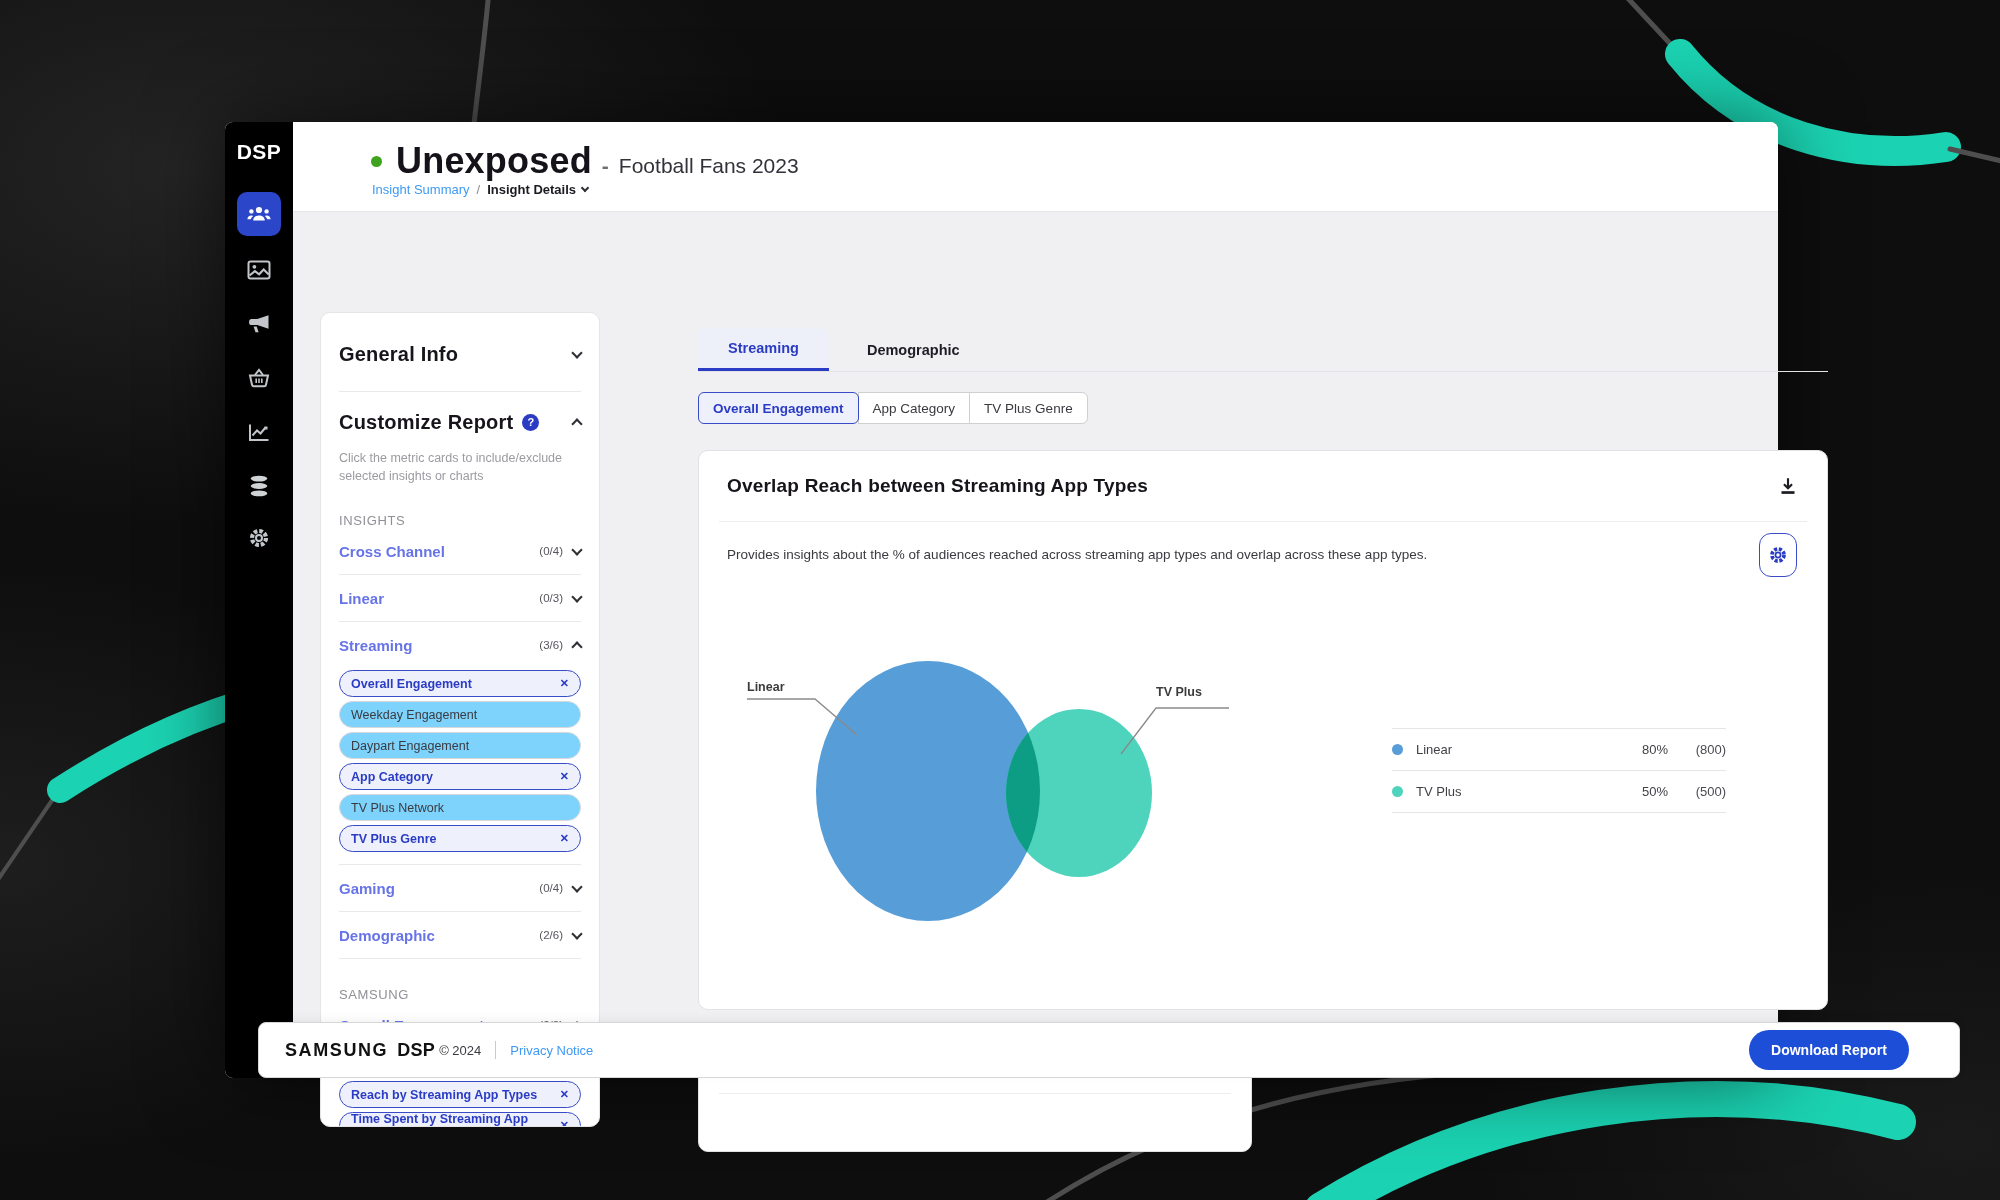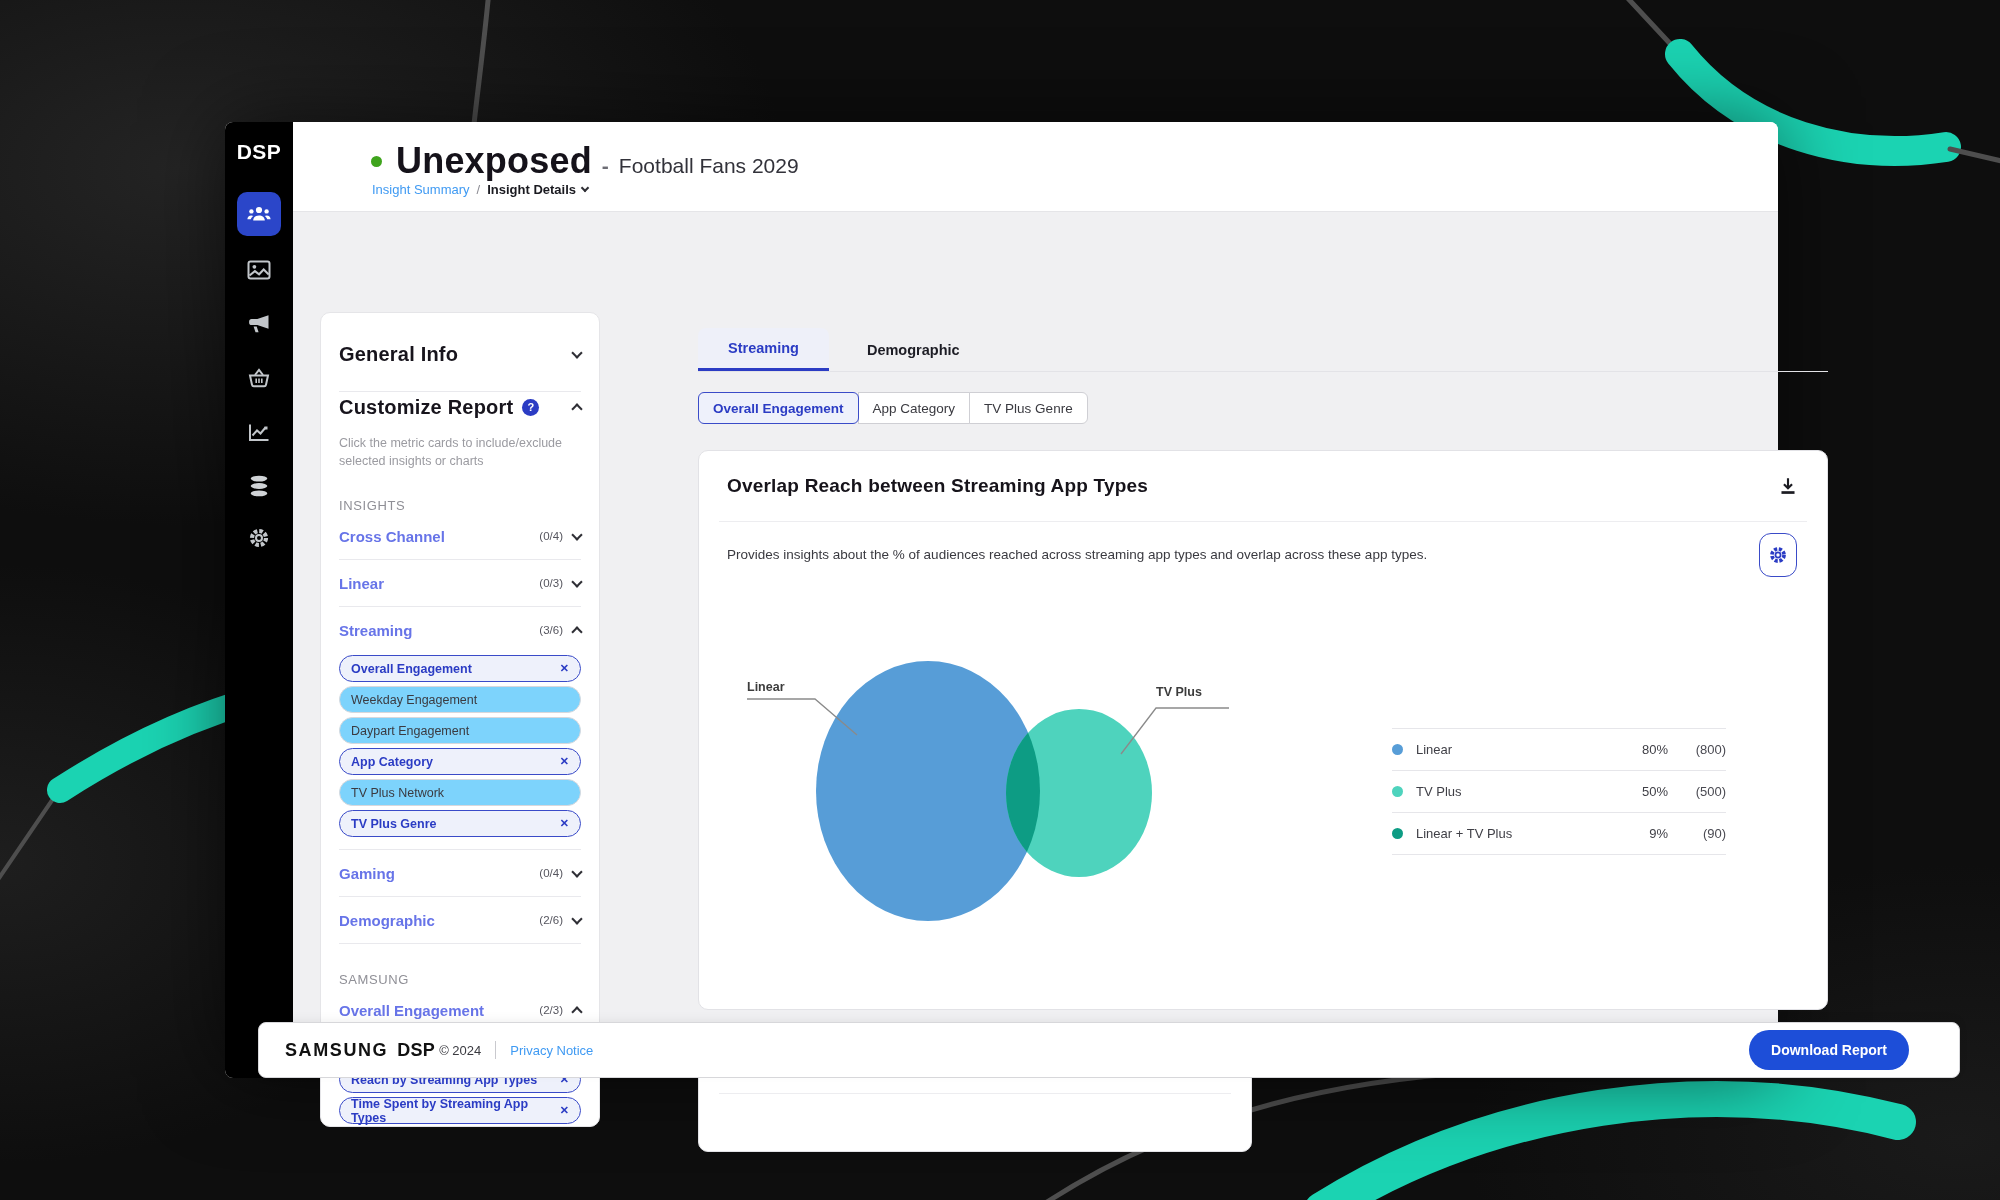--- a/index.html
+++ b/index.html
@@ -55,21 +55,21 @@
 
   
   .panel { position:absolute; left:27px; top:100px; width:280px; height:815px;
     background:#fff; border:1px solid #e5e5e8; border-radius:10px; padding:0 18px;
     overflow:hidden; }
   .panel-row { display:flex; align-items:center; justify-content:space-between; }
   .gi-row { margin-top:26px; height:30px; cursor:pointer; }
   .panel-h { font-size:20px; font-weight:800; color:#17141c; letter-spacing:.2px; }
   .hr { height:1px; background:#e9e9ed; }
   .hr1 { margin-top:22px; }
-  .cr-row { height:30px; }
+  .cr-row { margin-top:15px; height:30px; }
   .cr-left { display:flex; align-items:center; gap:9px; }
   .help-ic { width:17px; height:17px; border-radius:50%; background:#2b3cc4; color:#fff;
     font-size:11px; font-weight:800; display:flex; align-items:center; justify-content:center;
     cursor:pointer; }
   .hint { margin-top:12px; font-size:12.5px; line-height:1.45; color:#9b9ba1; }
   .sec-h { margin-top:28px; font-size:13px; color:#8f8f96; letter-spacing:.6px; }
   .grp { height:46px; cursor:pointer; }
   .grp-label { font-size:15px; font-weight:600; color:#6774e8; }
   .grp-right { display:flex; align-items:center; gap:10px; }
   .grp-count { font-size:11.5px; color:#55555e; }
@@ -214,21 +214,21 @@
         <circle cx="12" cy="12" r="3" fill="none" stroke="#c2c6ca" stroke-width="2"></circle>
       </svg>
     </div>
   </div>
 
   <div class="hdr">
     <div class="hdr-title">
       <span class="status-dot"></span>
       <span class="hdr-name">Unexposed</span>
       <span class="hdr-dash">-</span>
-      <span class="hdr-sub">Football Fans 2029</span>
+      <span class="hdr-sub">Football Fans 2023</span>
     </div>
     <div class="crumbs">
       <span class="crumb-link">Insight Summary</span>
       <span class="crumb-sep">/</span>
       <span class="crumb-cur">
         <span>Insight Details</span>
         <i class="chev down sm"></i>
       </span>
     </div>
   </div>
@@ -420,30 +420,20 @@
           <div class="lg-row">
             <span class="lg-dot">
                 <svg width="11" height="11">
                   <circle cx="5.5" cy="5.5" r="5.5" fill="#4ed3bd"></circle>
                 </svg>
               </span>
             <span class="lg-label">TV Plus</span>
             <span class="lg-pct">50%</span>
             <span class="lg-cnt">(500)</span>
           </div>
-          <div class="lg-row">
-            <span class="lg-dot">
-                <svg width="11" height="11">
-                  <circle cx="5.5" cy="5.5" r="5.5" fill="#0d9c84"></circle>
-                </svg>
-              </span>
-            <span class="lg-label">Linear + TV Plus</span>
-            <span class="lg-pct">9%</span>
-            <span class="lg-cnt">(90)</span>
-          </div>
         </div>
       </div>
 
       <div class="card card2">
         <div class="card-title">Reach by Streaming App Types</div>
         <div class="icon-btn" style="right:64px; top:26px;">
           <svg width="17" height="17" viewBox="0 0 16 16">
             <path d="M3.2 12.8 L12.8 3.2 M12.8 3.2 H7.8 M12.8 3.2 V8.2 M3.2 12.8 H8.2 M3.2 12.8 V7.8" fill="none" stroke="#1c1c22" stroke-width="1.8"></path>
           </svg>
         </div>

